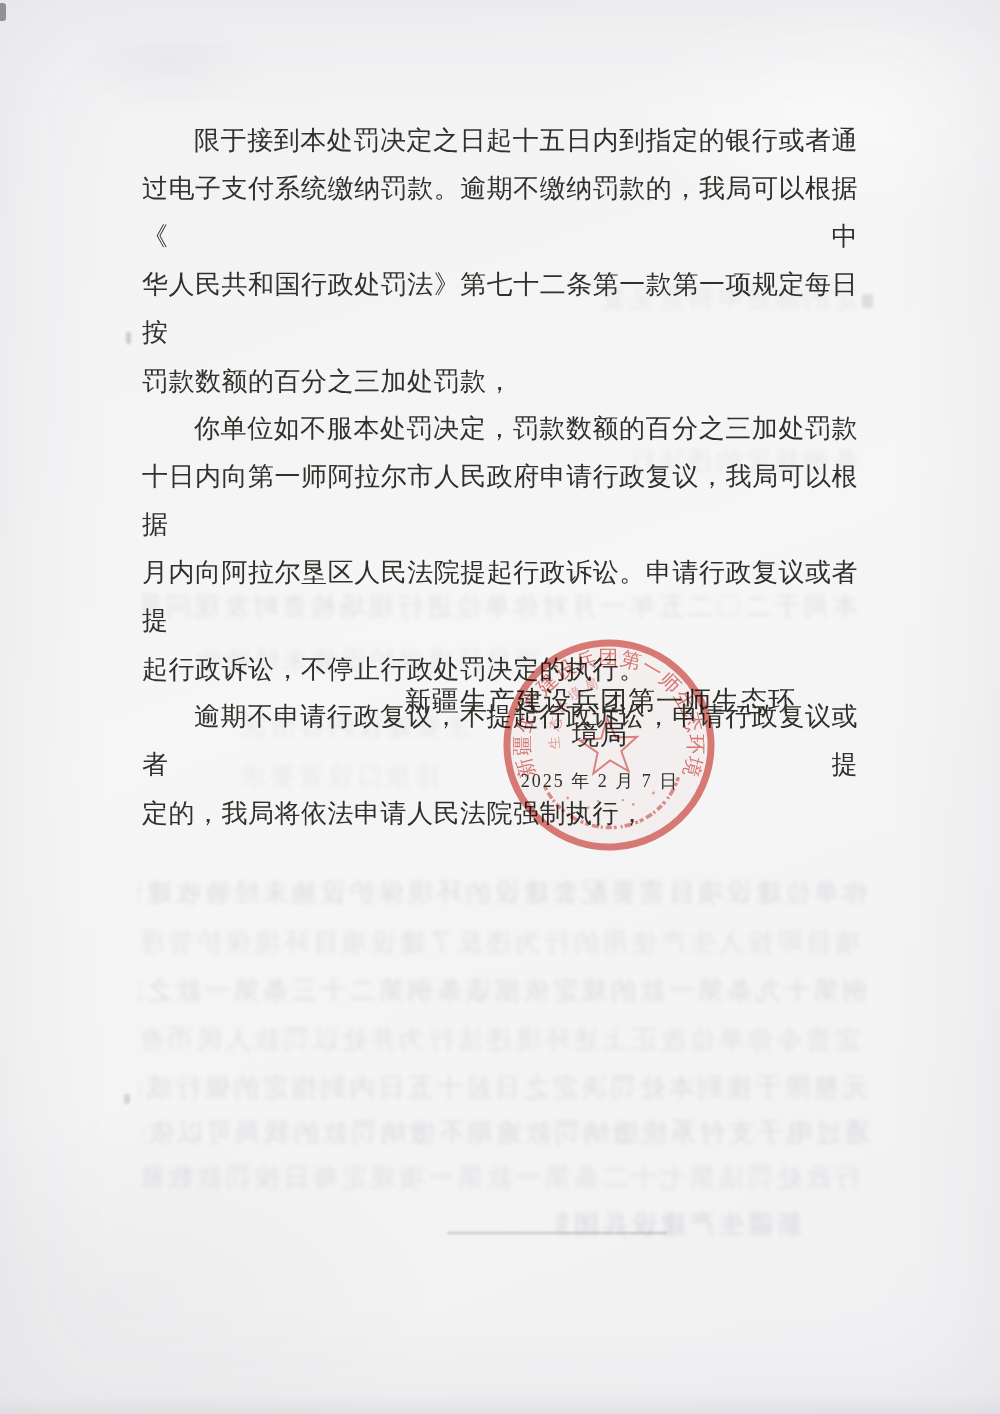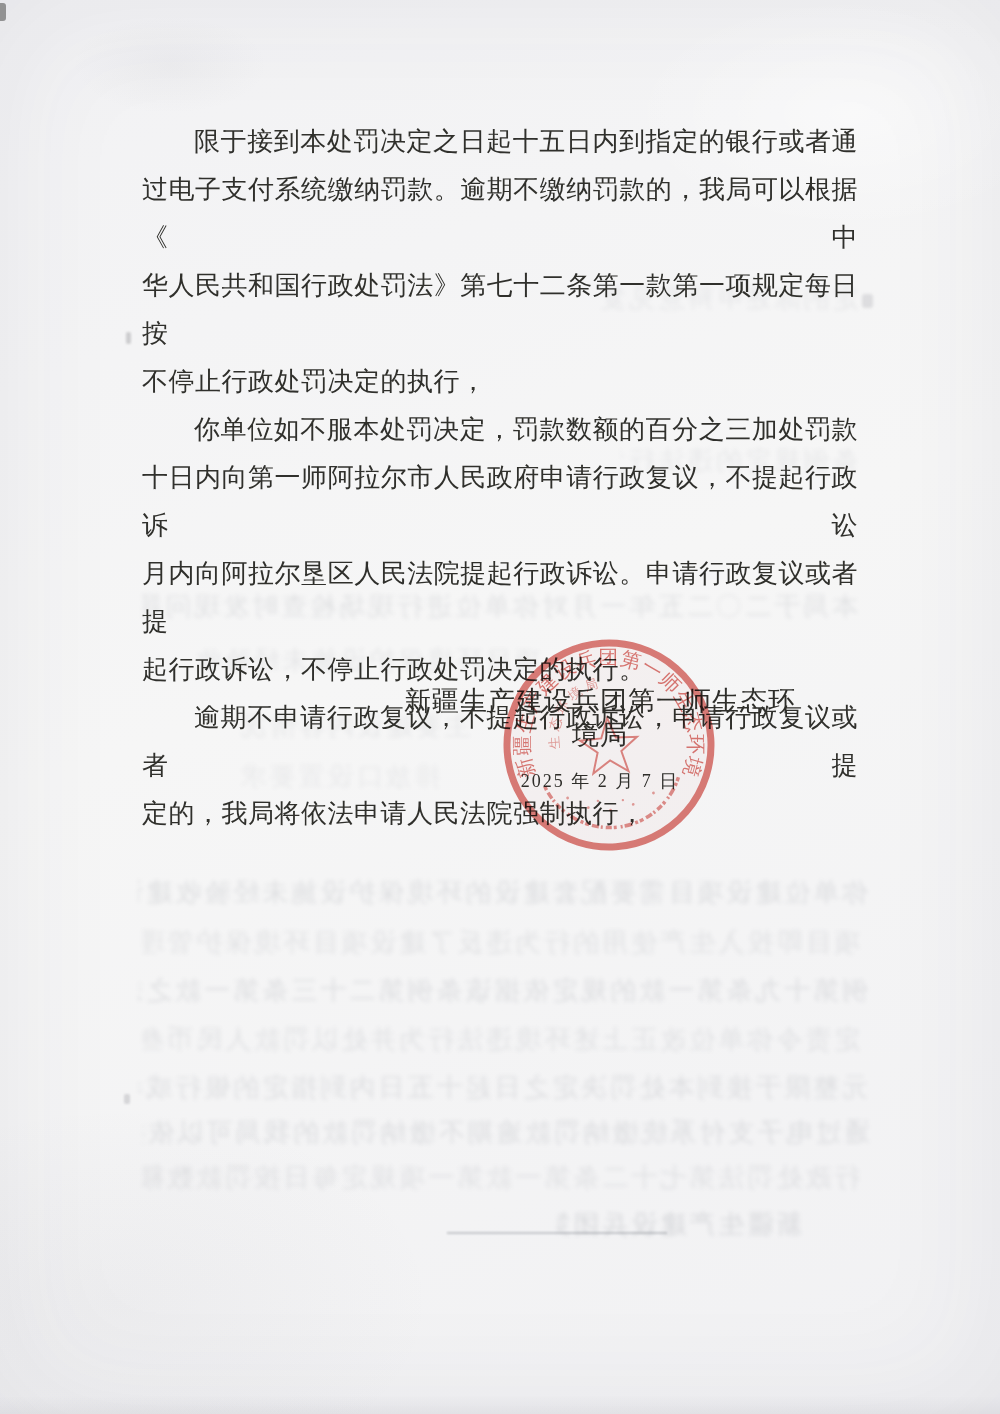--- a/index.html
+++ b/index.html
@@ -17,21 +17,21 @@
       linear-gradient(160deg,#f2f2f4 0%,#f6f6f6 45%,#f1f1f3 100%);
     box-shadow: inset 0 0 130px rgba(60,60,85,.07);
   }
   
   .doc-body{
     position:absolute;left:142px;top:118px;width:716px;
     font-size:26px;line-height:48px;color:#30302c;
     letter-spacing:.5px;
   }
   .line{width:716px;}
-  .jl{text-align:justify;text-align-last:justify;}
+  .jl{text-align:justify;text-align-last:justify;font-family:Liberation Mono, monospace;}
   .ll{text-align:left;}
   .ind{text-indent:2em;}
   
   .signature{
     position:absolute;left:400px;top:684px;width:400px;
     text-align:center;color:#2e2e2a;
   }
   .sig-agency{font-size:27px;line-height:34px;letter-spacing:1px;}
   .sig-date{font-size:18px;line-height:30px;margin-top:14px;letter-spacing:2px;}
   
@@ -82,23 +82,23 @@
   <div class="bleed" style="left:138px;top:1073px;width:730px;opacity:.14;">元整限于接到本处罚决定之日起十五日内到指定的银行或者</div>
   <div class="bleed" style="left:142px;top:1118px;width:728px;opacity:.15;">通过电子支付系统缴纳罚款逾期不缴纳罚款的我局可以依据</div>
   <div class="bleed" style="left:142px;top:1163px;width:718px;opacity:.12;">行政处罚法第七十二条第一款第一项规定每日按罚款数额加</div>
   <div class="bleed" style="left:557px;top:1210px;width:245px;opacity:.18;">新疆生产建设兵团第一师</div>
   <div class="bleed-underline"></div>
 
   <div class="doc-body">
     <div class="line jl ind">限于接到本处罚决定之日起十五日内到指定的银行或者通</div>
     <div class="line jl">过电子支付系统缴纳罚款。逾期不缴纳罚款的，我局可以根据《中</div>
     <div class="line jl">华人民共和国行政处罚法》第七十二条第一款第一项规定每日按</div>
-    <div class="line ll">不停止行政处罚决定的执行，</div>
+    <div class="line ll">罚款数额的百分之三加处罚款，</div>
     <div class="line jl ind">你单位如不服本处罚决定，罚款数额的百分之三加处罚款</div>
-    <div class="line jl">十日内向第一师阿拉尔市人民政府申请行政复议，不提起行政诉讼</div>
+    <div class="line jl">十日内向第一师阿拉尔市人民政府申请行政复议，我局可以根据</div>
     <div class="line jl">月内向阿拉尔垦区人民法院提起行政诉讼。申请行政复议或者提</div>
     <div class="line ll">起行政诉讼，不停止行政处罚决定的执行。</div>
     <div class="line jl ind">逾期不申请行政复议，不提起行政诉讼，申请行政复议或者提</div>
     <div class="line ll">定的，我局将依法申请人民法院强制执行，</div>
   </div>
 
   <div class="signature">
     <div class="sig-agency">新疆生产建设兵团第一师生态环境局</div>
     <div class="sig-date">2025 年 2 月 7 日</div>
   </div>

